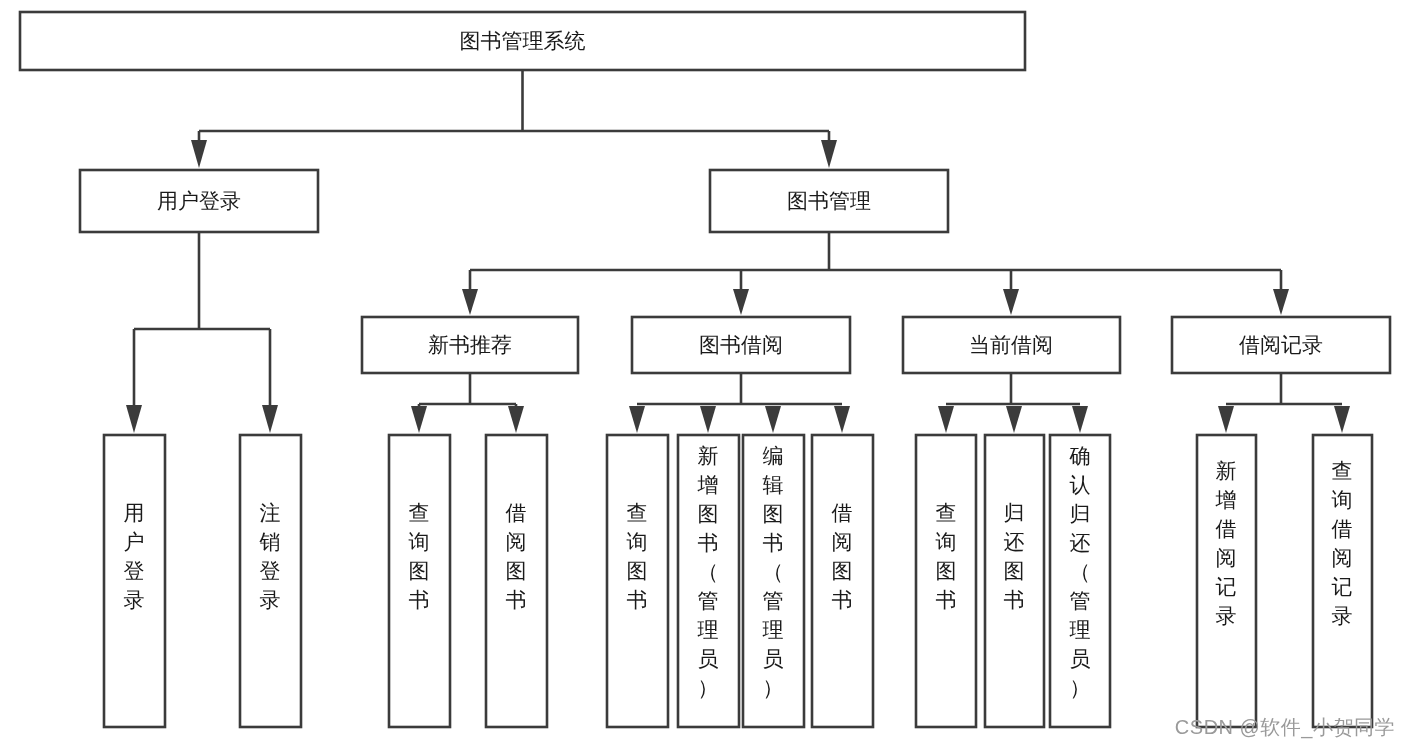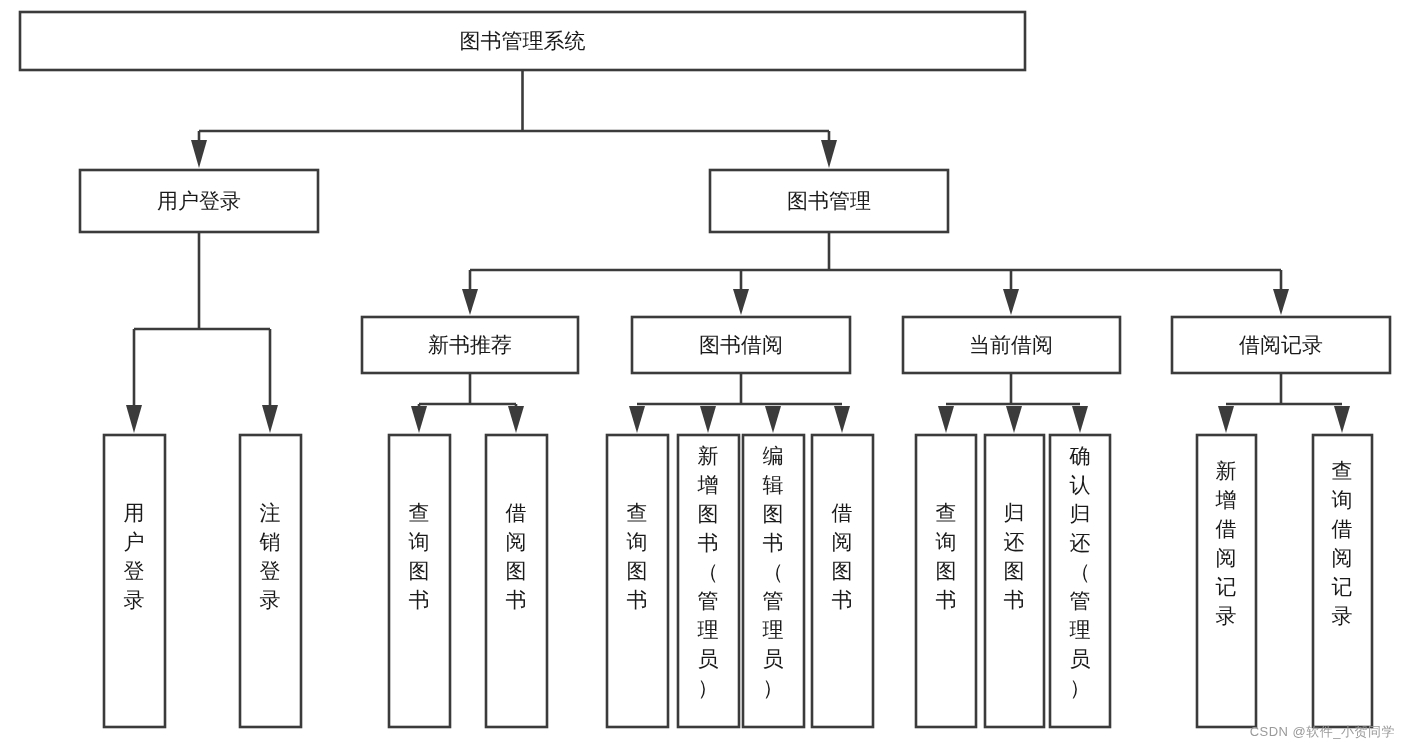--- a/index.html
+++ b/index.html
@@ -54,21 +54,21 @@
     font-size: 21px;
     fill: #1a1a1a;
     text-anchor: middle;
     white-space: pre;
   }
   .watermark-text {
     position: absolute;
     right: 10px;
     bottom: 6px;
     font-family: "Liberation Sans", "DejaVu Sans", sans-serif;
-    font-size: 13px;
+    font-size: 20px;
     color: #9a9a9a;
     letter-spacing: 0.5px;
     user-select: none;
     pointer-events: none;
   }
 </style>
 </head>
 <body>
 
 <div id="diagram-root">

